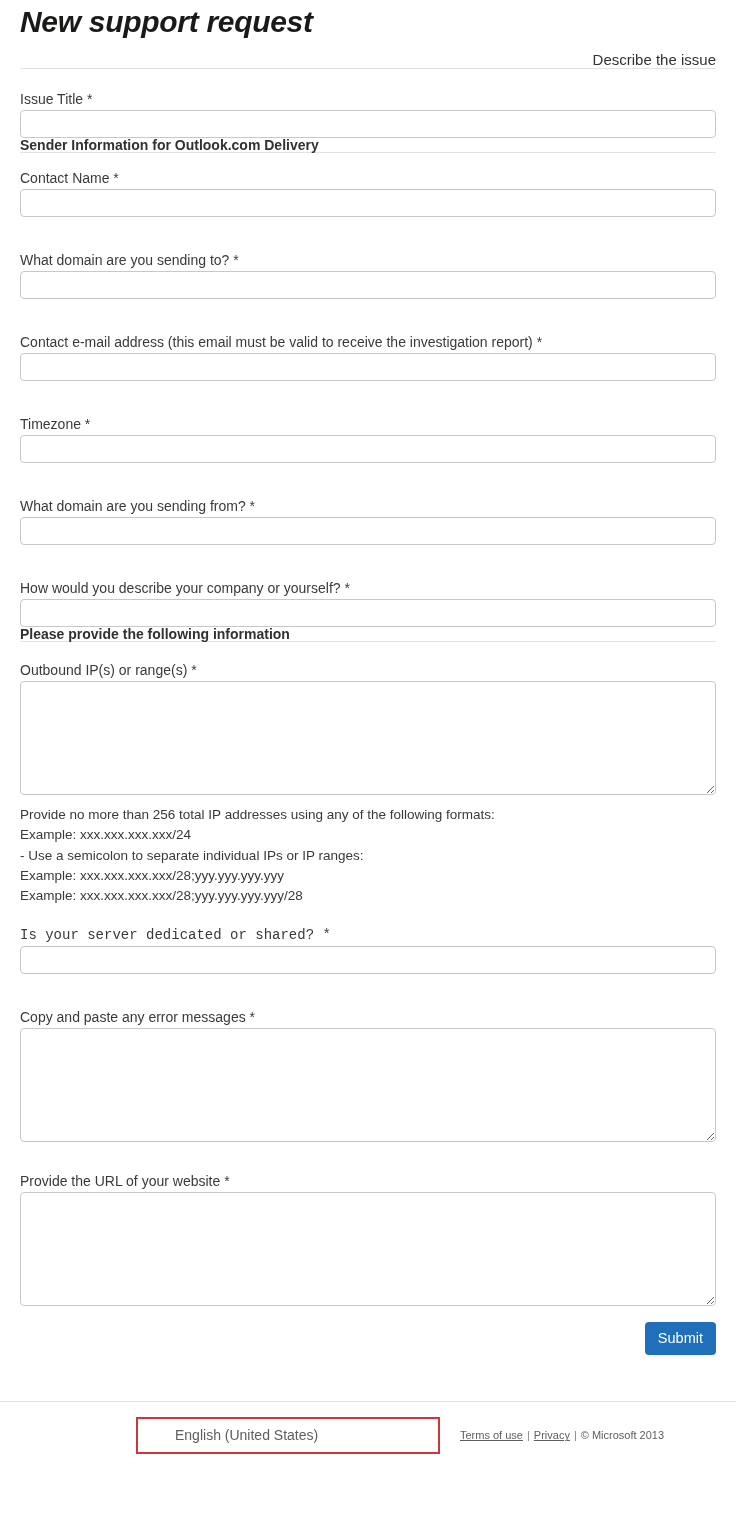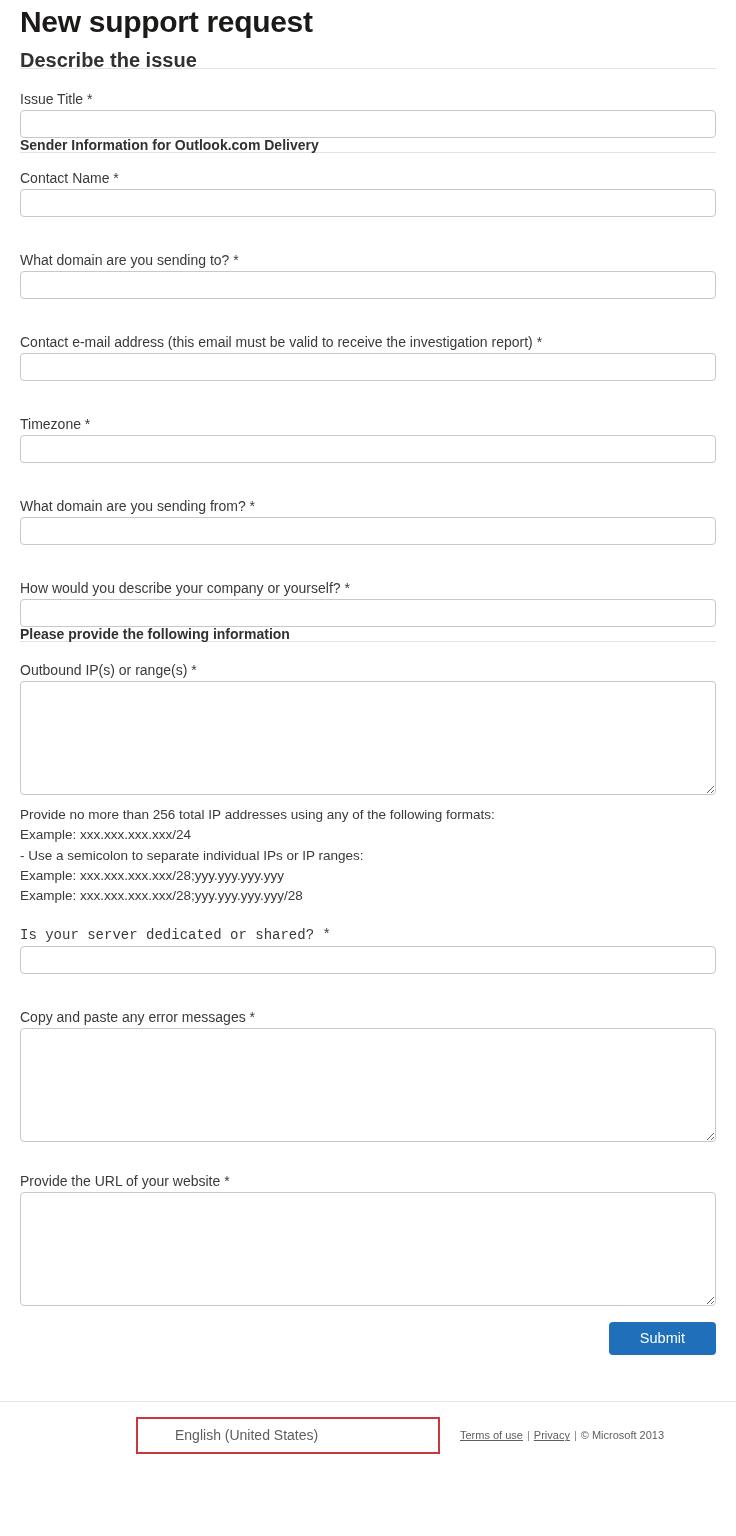--- a/index.html
+++ b/index.html
@@ -15,27 +15,29 @@
     padding: 0 20px;
   }
   h1.page-title {
     margin: 0;
     padding-top: 3px;
     font-size: 30px;
     line-height: 38px;
     font-weight: 700;
     color: #1b1a19;
     letter-spacing: -0.3px;
+    font-style: italic;
   }
   h2.page-subtitle {
     margin: 11px 0 0 0;
-    font-size: 20px;
+    font-size: 15px;
     line-height: 16px;
-    font-weight: 700;
-    color: #323130;
+    font-weight: 400;
+    color: #323130;
+    text-align: right;
   }
   hr.divider {
     border: none;
     border-top: 1px solid #e3e3e3;
     margin: 0;
   }
   .divider-1 { margin-top: 10px; }
   .divider-2 { margin-top: 14px; }
   .divider-3 { margin-top: 11px; }
   h3.section-header {
@@ -98,21 +100,21 @@
     display: flex;
     justify-content: flex-end;
   }
   button.submit-btn {
     background: #1f6fba;
     color: #ffffff;
     border: none;
     border-radius: 4px;
     font-family: inherit;
     font-size: 14.5px;
-    padding: 8px 31px;
+    padding: 8px 13px;
     line-height: 17px;
     cursor: pointer;
   }
   footer.page-footer {
     margin-top: 46px;
     border-top: 1px solid #e3e3e3;
     height: 58px;
     width: 736px;
     display: flex;
     align-items: flex-start;

